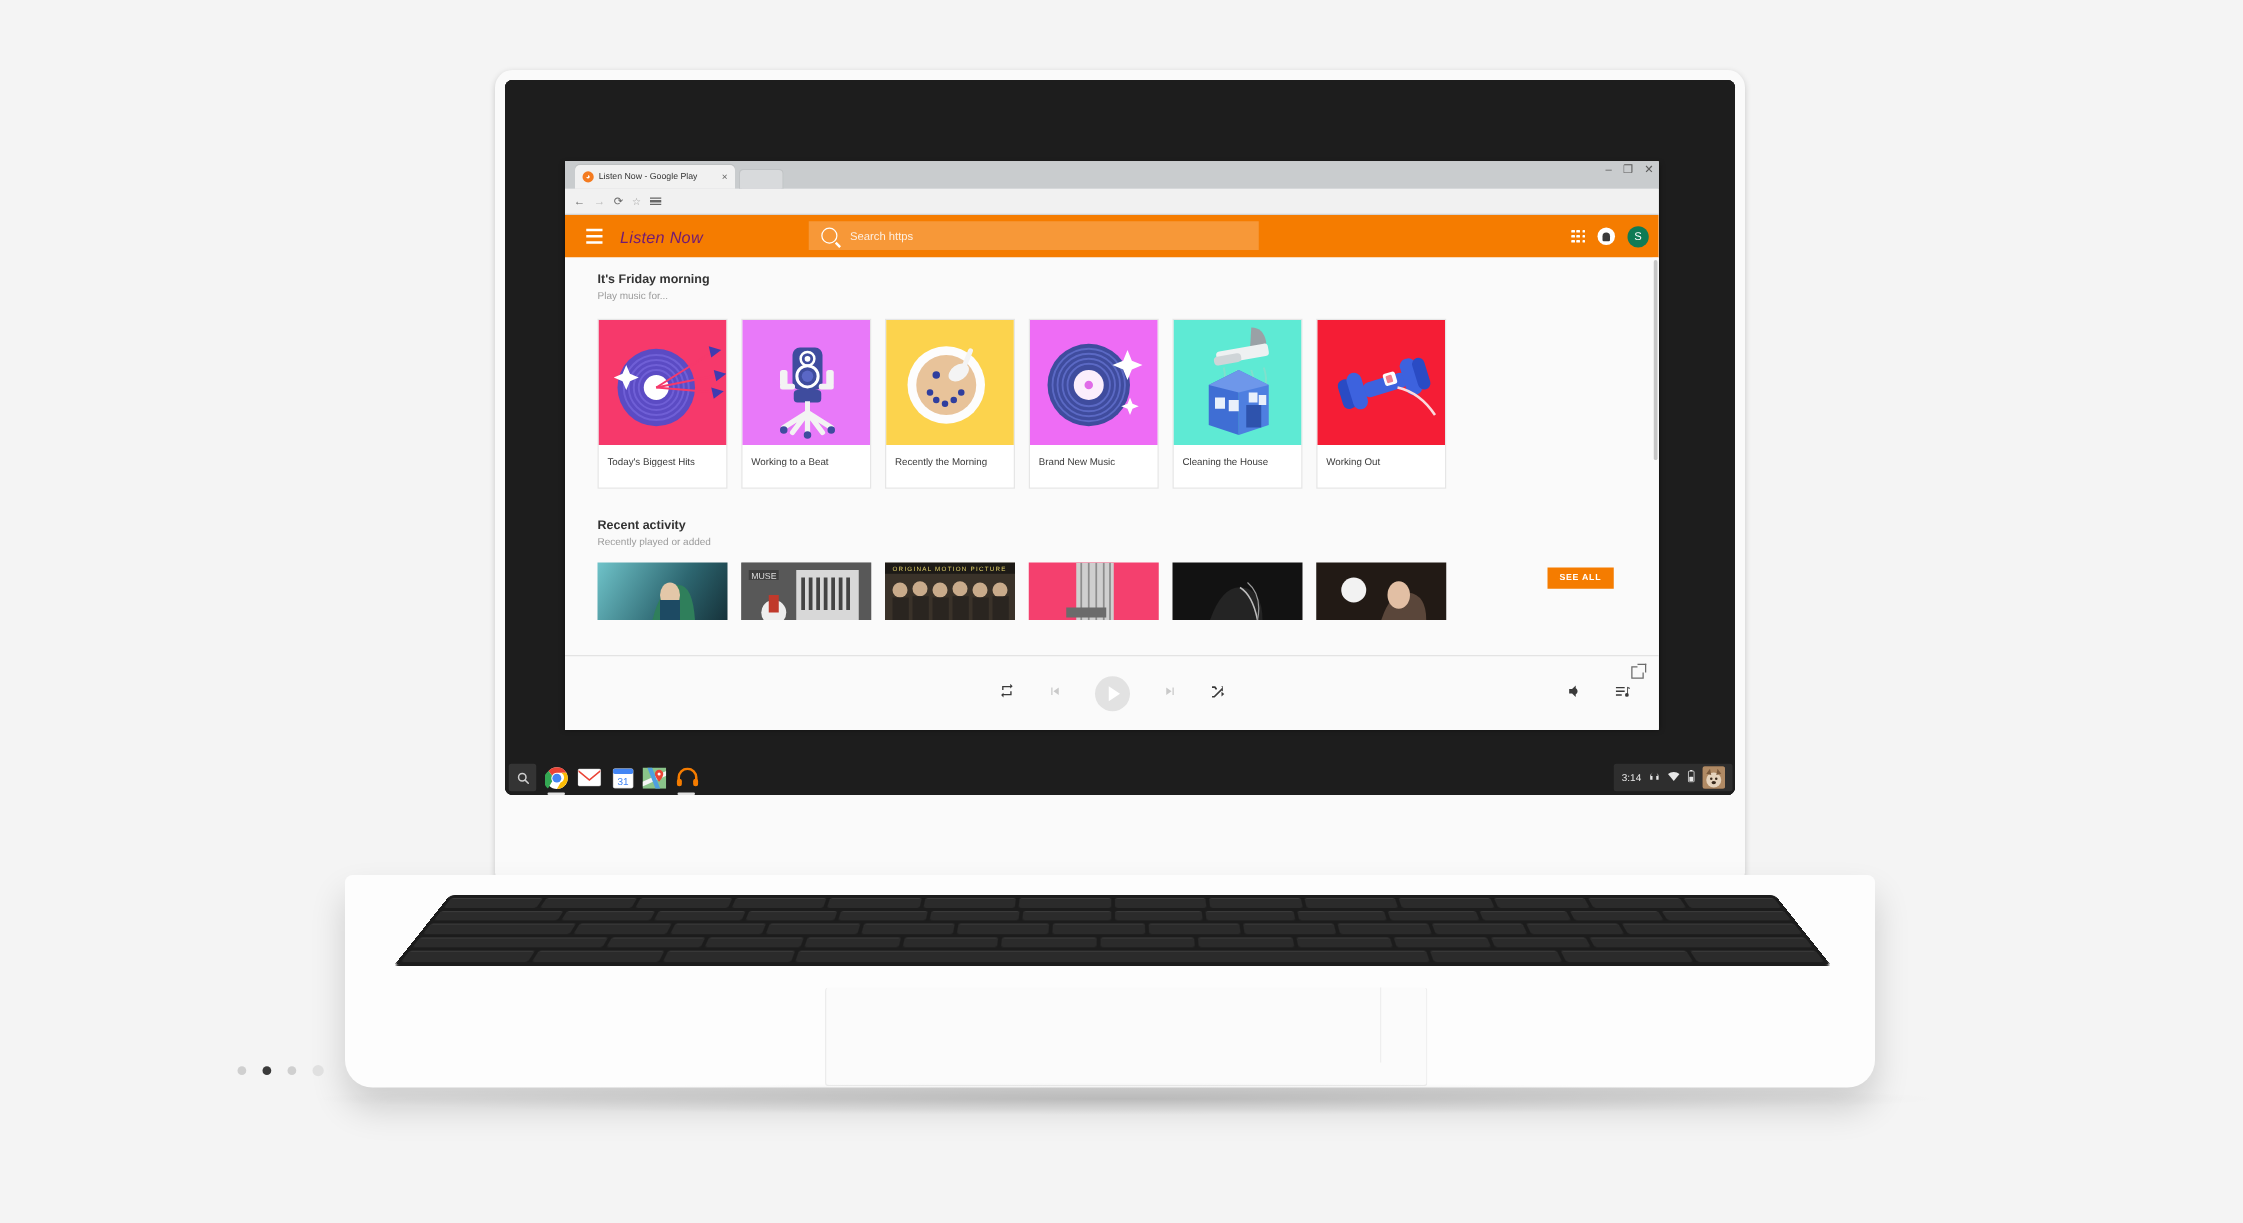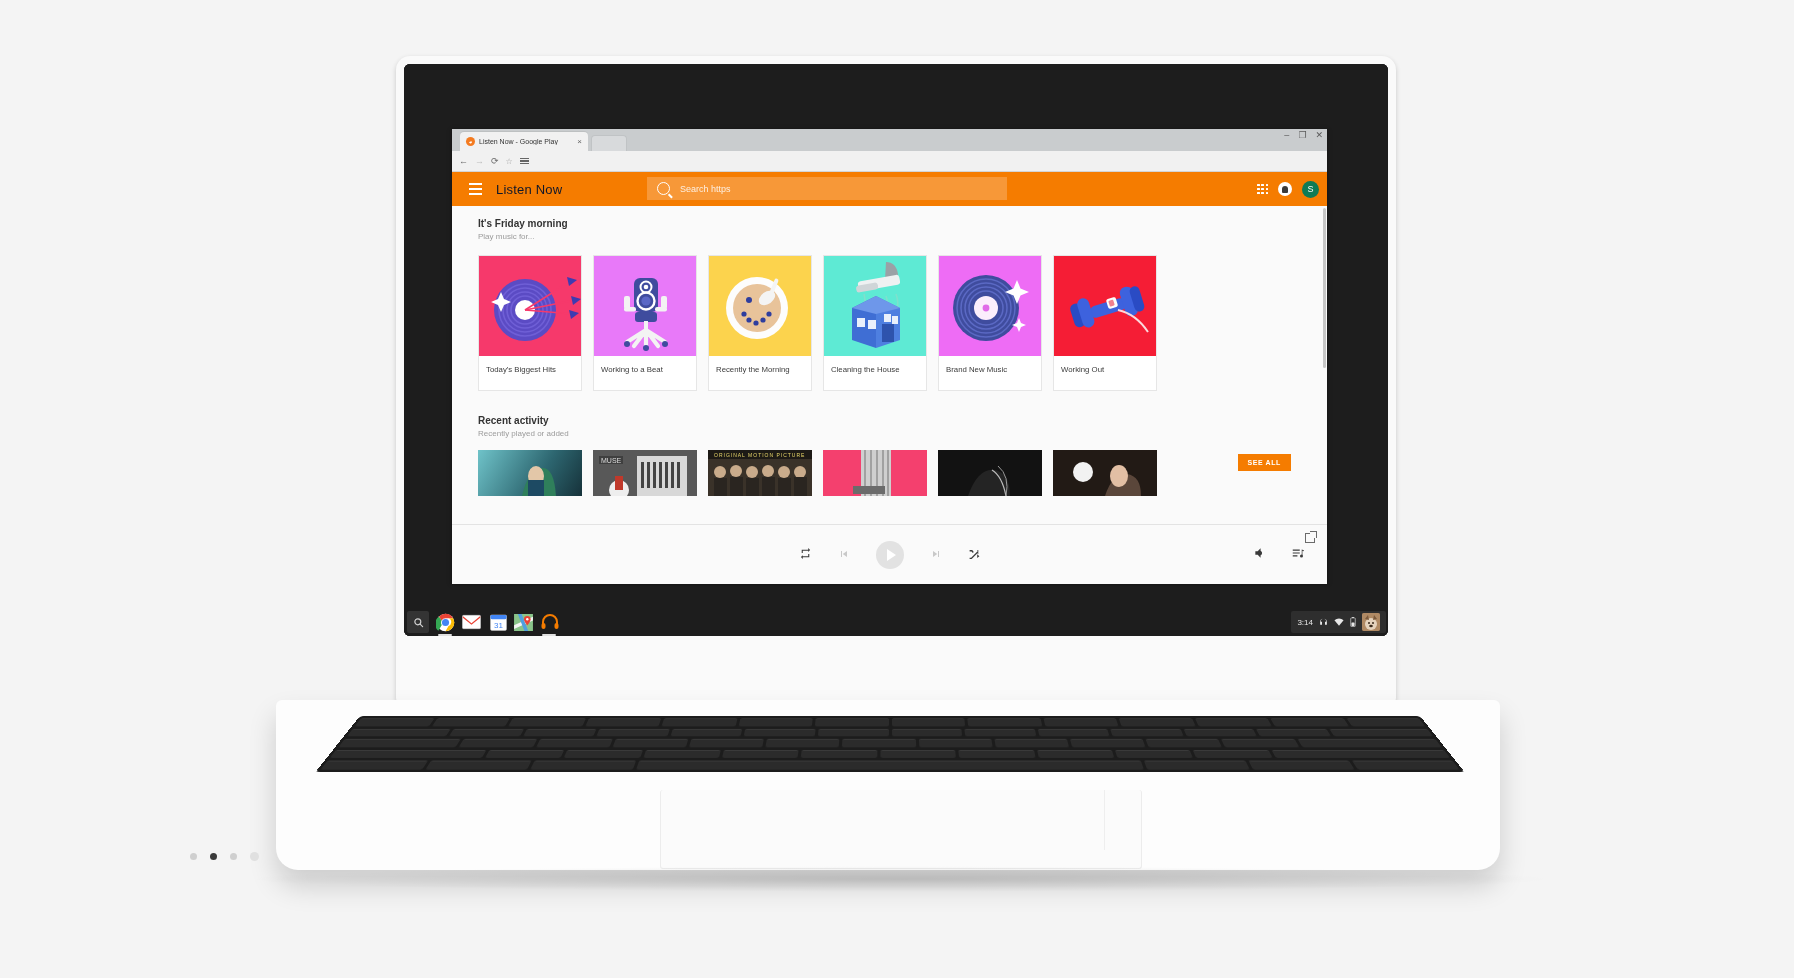--- a/index.html
+++ b/index.html
@@ -77,21 +77,21 @@
   .omni-r{display:flex;gap:7px;align-items:center;}
   .star{font-size:8px;color:#9a9a9a;}
   .ham3{width:9px;display:flex;flex-direction:column;gap:1.5px;}
   .ham3 i{height:1.2px;background:#666;display:block;}
 
   
   .app{position:relative;height:412px;background:#fafafa;overflow:hidden;}
   .appbar{height:34px;background:#f57c00;display:flex;align-items:center;position:relative;}
   .mbtn{width:34px;display:flex;flex-direction:column;gap:3px;align-items:center;margin-left:6px;}
   .mbtn i{width:13px;height:1.8px;background:#fff;display:block;}
-  .apptitle{color:#0f172a;font-size:13px;font-weight:400;margin-left:4px;letter-spacing:.2px;}
+  .apptitle{color:#701a75;font-size:13px;font-weight:400;margin-left:4px;letter-spacing:.2px;font-style:italic;}
   .searchbox{position:absolute;left:195px;top:5px;width:360px;height:23px;background:rgba(255,255,255,.22);
              display:flex;align-items:center;gap:10px;padding:0 10px;box-sizing:border-box;}
   .sicon{width:11px;height:11px;border:1.6px solid #fff;border-radius:50%;position:relative;flex:none;}
   .sicon::after{content:"";position:absolute;right:-4px;bottom:-3px;width:5px;height:1.6px;background:#fff;
                 transform:rotate(45deg);}
   .sph{font-size:9px;color:rgba(255,255,255,.85);}
   .appbar-r{position:absolute;right:8px;top:0;height:34px;display:flex;align-items:center;gap:10px;}
   .grid9{display:grid;grid-template-columns:repeat(3,2.5px);grid-template-rows:repeat(3,2.5px);gap:1.6px;}
   .grid9 i{background:#fff;display:block;border-radius:.5px;}
   .bell{width:14px;height:14px;border-radius:50%;background:#fff;display:flex;align-items:center;justify-content:center;}
@@ -293,20 +293,39 @@
                     <circle cx="60" cy="58" r="2.6"></circle>
                   </g>
                   <ellipse cx="58" cy="42" rx="9" ry="6" fill="#f4f4f4" transform="rotate(-35 58 42)"></ellipse>
                   <rect x="62" y="22" width="4" height="22" rx="2" fill="#f4f4f4" transform="rotate(22 64 33)"></rect>
                 </svg>
               </div>
               <div class="clabel">Recently the Morning</div>
             </div>
 
             <div class="card">
+              <div class="art" style="background:#ee6cf5">
+                <svg viewBox="0 0 102 100" width="102" height="100">
+                  <circle cx="47" cy="52" r="33" fill="#3f4c9e"></circle>
+                  <g fill="none" stroke="#5b69c4" stroke-width="1.5">
+                    <circle cx="47" cy="52" r="29"></circle>
+                        <circle cx="47" cy="52" r="25"></circle>
+                    <circle cx="47" cy="52" r="21"></circle>
+                        <circle cx="47" cy="52" r="17"></circle>
+                  </g>
+                  <circle cx="47" cy="52" r="12" fill="#fbeefc"></circle>
+                  <circle cx="47" cy="52" r="3.4" fill="#e06be8"></circle>
+                  <path d="M78 24 l3.5 8.5 8.5 3.5 -8.5 3.5 -3.5 8.5 -3.5 -8.5 -8.5 -3.5 8.5 -3.5z" fill="#fff"></path>
+                  <path d="M80 62 l2 5 5 2 -5 2 -2 5 -2 -5 -5 -2 5 -2z" fill="#fff"></path>
+                </svg>
+              </div>
+              <div class="clabel">Brand New Music</div>
+            </div>
+
+            <div class="card">
               <div class="art" style="background:#5eead4">
                 <svg viewBox="0 0 102 100" width="102" height="100">
                   <path d="M62 6 q10 0 12 12 l-4 10 -9 -4 z" fill="#9aa1a6"></path>
                   <rect x="34" y="22" width="42" height="10" rx="3" fill="#eef1f2" transform="rotate(-10 55 27)"></rect>
                   <rect x="32" y="28" width="22" height="7" rx="3" fill="#cfd5d8" transform="rotate(-10 43 31)"></rect>
                   <g stroke="#7fe0cd" stroke-width="1.6" fill="none">
                     <path d="M40 38 q2 8 0 16"></path>
                         <path d="M50 40 q2 8 0 16"></path>
                     <path d="M62 40 q3 8 1 16"></path>
                         <path d="M72 38 q3 8 1 16"></path>
@@ -317,39 +336,20 @@
                   <g fill="#e9f0fb">
                     <rect x="33" y="62" width="8" height="9"></rect>
                         <rect x="44" y="64" width="8" height="9"></rect>
                     <rect x="60" y="58" width="7" height="8"></rect>
                         <rect x="68" y="60" width="6" height="8"></rect>
                   </g>
                   <rect x="58" y="68" width="12" height="18" fill="#2e53ad"></rect>
                 </svg>
               </div>
               <div class="clabel">Cleaning the House</div>
-            </div>
-
-            <div class="card">
-              <div class="art" style="background:#ee6cf5">
-                <svg viewBox="0 0 102 100" width="102" height="100">
-                  <circle cx="47" cy="52" r="33" fill="#3f4c9e"></circle>
-                  <g fill="none" stroke="#5b69c4" stroke-width="1.5">
-                    <circle cx="47" cy="52" r="29"></circle>
-                        <circle cx="47" cy="52" r="25"></circle>
-                    <circle cx="47" cy="52" r="21"></circle>
-                        <circle cx="47" cy="52" r="17"></circle>
-                  </g>
-                  <circle cx="47" cy="52" r="12" fill="#fbeefc"></circle>
-                  <circle cx="47" cy="52" r="3.4" fill="#e06be8"></circle>
-                  <path d="M78 24 l3.5 8.5 8.5 3.5 -8.5 3.5 -3.5 8.5 -3.5 -8.5 -8.5 -3.5 8.5 -3.5z" fill="#fff"></path>
-                  <path d="M80 62 l2 5 5 2 -5 2 -2 5 -2 -5 -5 -2 5 -2z" fill="#fff"></path>
-                </svg>
-              </div>
-              <div class="clabel">Brand New Music</div>
             </div>
 
             <div class="card">
               <div class="art" style="background:#f51d35">
                 <svg viewBox="0 0 102 100" width="102" height="100">
                   <rect x="36" y="46" width="36" height="12" rx="5" fill="#3d62de" transform="rotate(-17 54 52)"></rect>
                   <g transform="rotate(-17 28 58)">
                     <rect x="18" y="46" width="11" height="24" rx="5" fill="#2a4bc4"></rect>
                     <rect x="26" y="43" width="12" height="30" rx="6" fill="#3d62de"></rect>
                   </g>

